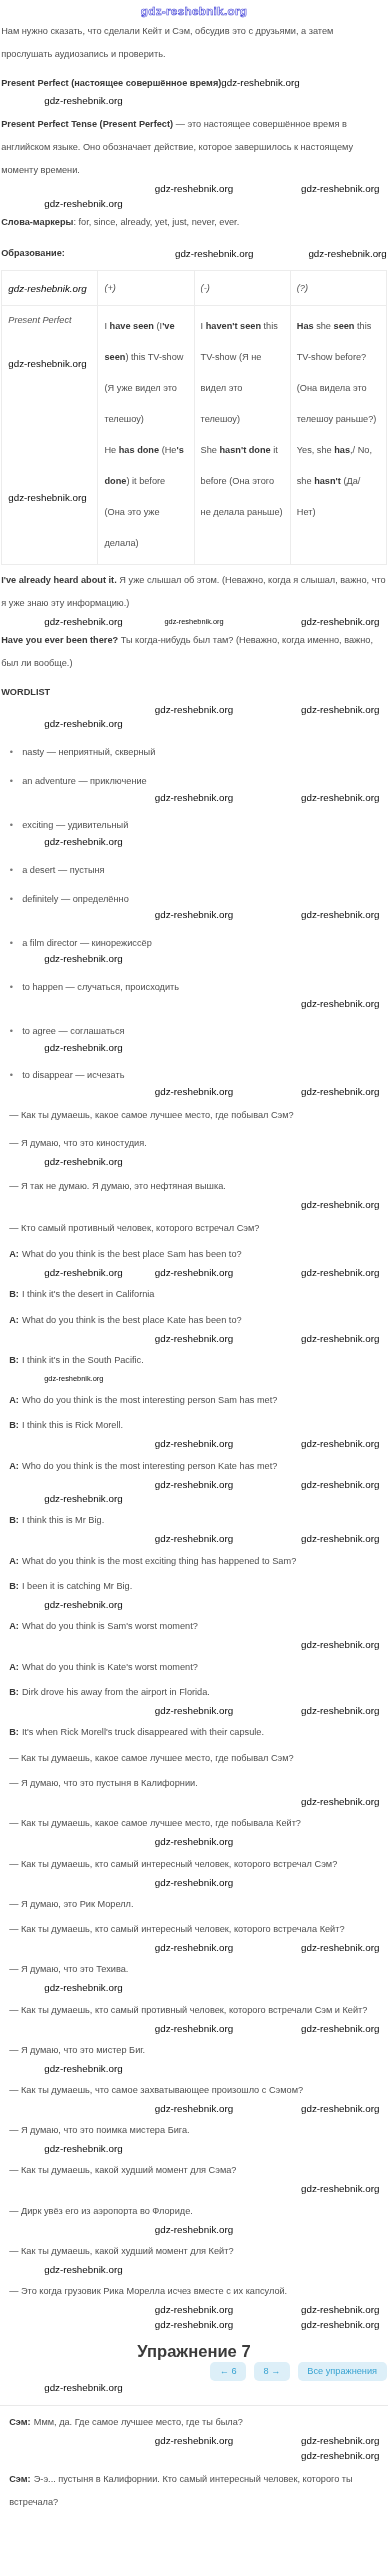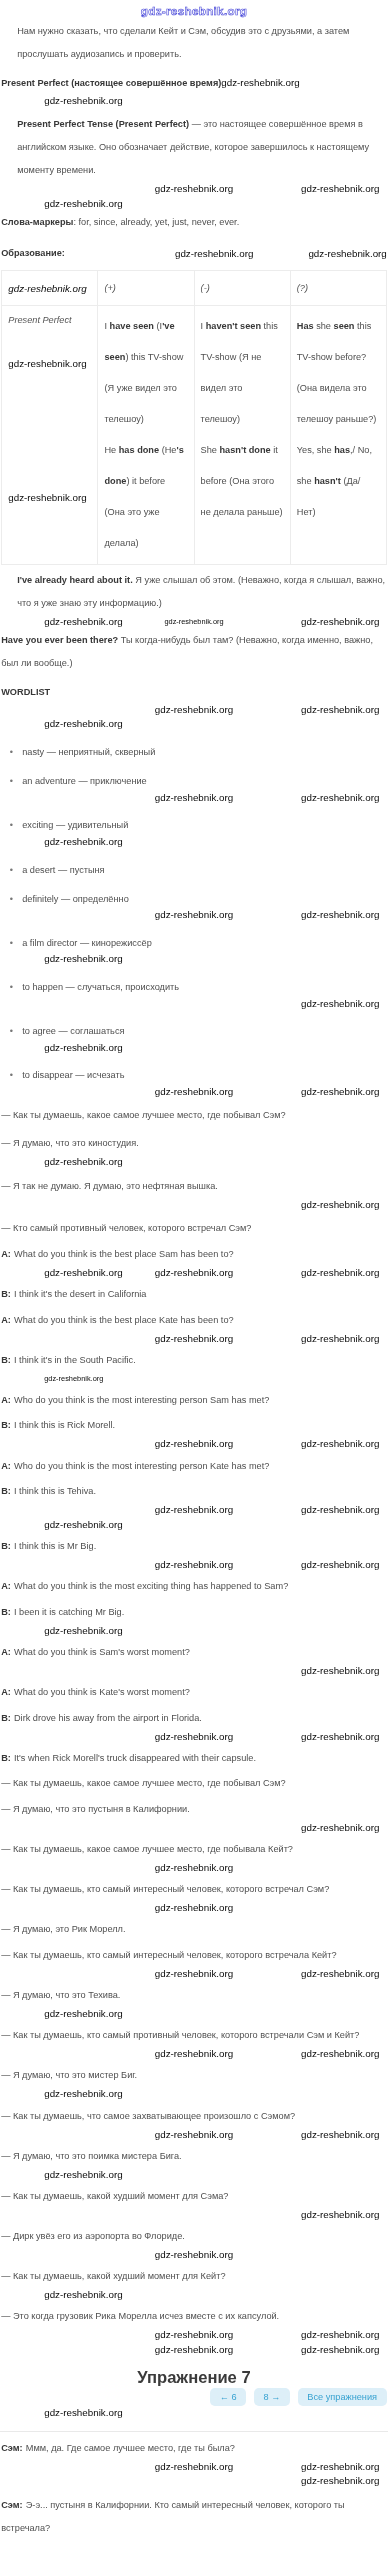--- a/index.html
+++ b/index.html
@@ -3,21 +3,21 @@
 <meta charset="utf-8">
 <style>
   html,body{margin:0;padding:0;background:#fff;}
   body{width:388px;box-sizing:border-box;padding:2.5px 1.2px 0 1.2px;
        font-family:"Liberation Sans",sans-serif;color:#4f4f4f;font-size:9.2px;}
   b{color:#383838;}
   
   .logo-wm{text-align:center;font-size:11.7px;font-weight:bold;letter-spacing:0.3px;
            color:transparent;-webkit-text-stroke:0.6px #4343d8;margin:1.2px 0 3.7px;}
   p{margin:0;line-height:23px;}
-  .para{margin-top:3.7px;padding-left:16px;}
+  .para{margin-top:3.7px;}
   .h-bold{font-weight:bold;color:#383838;line-height:21px;margin-top:6.1px;}
   .h-bold .wm{font-weight:normal;}
   .wm{color:#0a0a0a;font-size:9.8px;white-space:nowrap;}
   .wm.small{font-size:7.4px;}
   .wmline{line-height:14.7px;height:14.7px;}
   .ind{padding-left:43px;}
   
   .wmrow{position:relative;height:14.7px;line-height:14.7px;}
   .wmrow .wl,.wmrow .wc,.wmrow .wr{display:none;position:absolute;}
   .wmrow .wl{left:43px;}
@@ -38,21 +38,21 @@
   table.gram .hdr td{height:24.6px;vertical-align:middle;font-style:italic;color:#555;}
   table.gram .cell{line-height:31px;}
   table.gram .cell p{line-height:31px;margin:0;}
   .pp-label{font-style:italic;color:#555;line-height:18.4px;}
   .cell-wm{display:block;margin-top:28px;color:#0a0a0a;font-size:9.8px;}
   
   .wordlist{list-style:none;margin:2.5px 0 0;padding:0;}
   .wordlist .wli{position:relative;padding-left:21px;line-height:18.4px;margin-top:11px;}
   .wordlist .wli .bullet{position:absolute;left:8.6px;top:0;color:#777;}
   
-  .qa{line-height:23px;margin-top:2.5px;}
+  .qa{line-height:23px;margin-top:2.5px;padding-left:8px;}
   .spk{font-weight:bold;color:#383838;margin-right:3.1px;}
   .dlg .qa{margin-top:4.9px;}
   
   .ex-head{display:flex;align-items:center;margin-top:9.8px;flex-direction:column;}
   .ex-title{font-size:16.6px;font-weight:bold;color:#3b3b3b;}
   .nav{display:flex;gap:7.4px;margin-left:auto;align-items:center;}
   .btn{background:#ddeff8;color:#38a3d1;border:none;border-radius:4.9px;
        padding:4.3px 9.8px;font-size:9.2px;font-family:inherit;cursor:pointer;white-space:nowrap;}
   .divider{border:none;border-top:0.6px solid #e9e9e9;margin:9.8px -1.2px 2.5px;}
 </style>
@@ -248,21 +248,20 @@
 
     <p class="qa"><span class="spk">B:</span><span>I think this is Rick Morell.</span></p>
     <div class="wmrow" data-wm="cr">
 
       <span class="wm wc">gdz-reshebnik.org</span>
       <span class="wm wr">gdz-reshebnik.org</span>
     </div>
 
     <p class="qa"><span class="spk">A:</span><span>Who do you think is the most interesting person Kate has met?</span></p>
 
-    <p class="qa"><span class="spk">B:</span><span>I think this is Tehiva.</span></p>
     <div class="wmrow" data-wm="cr">
 
       <span class="wm wc">gdz-reshebnik.org</span>
       <span class="wm wr">gdz-reshebnik.org</span>
     </div>
 
     <div class="wmrow" data-wm="l">
       <span class="wm wl">gdz-reshebnik.org</span>
 
     </div>

